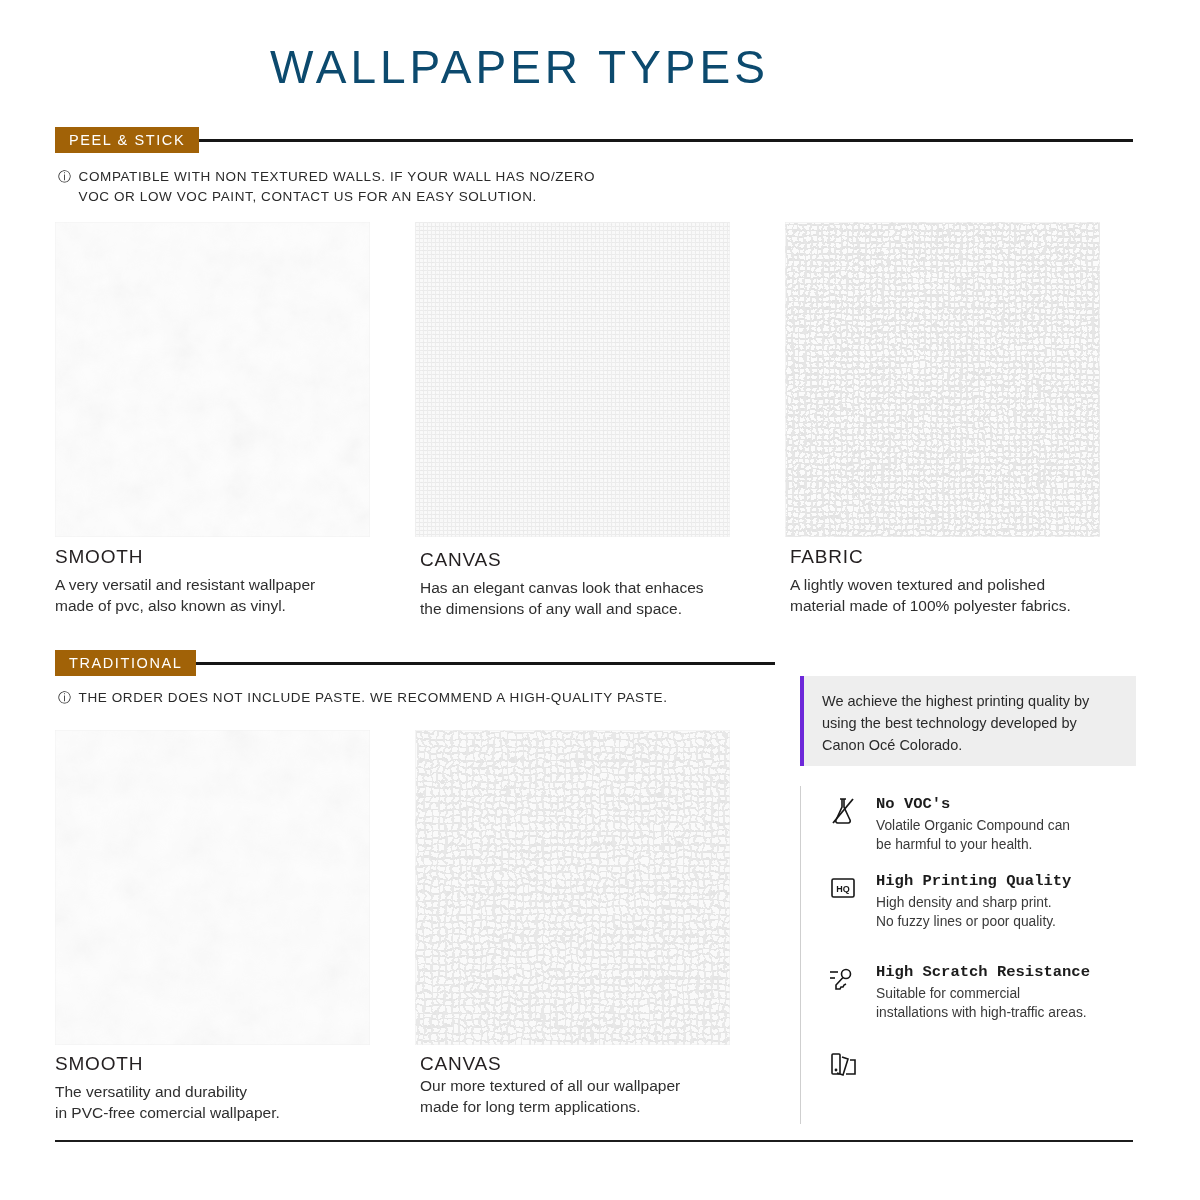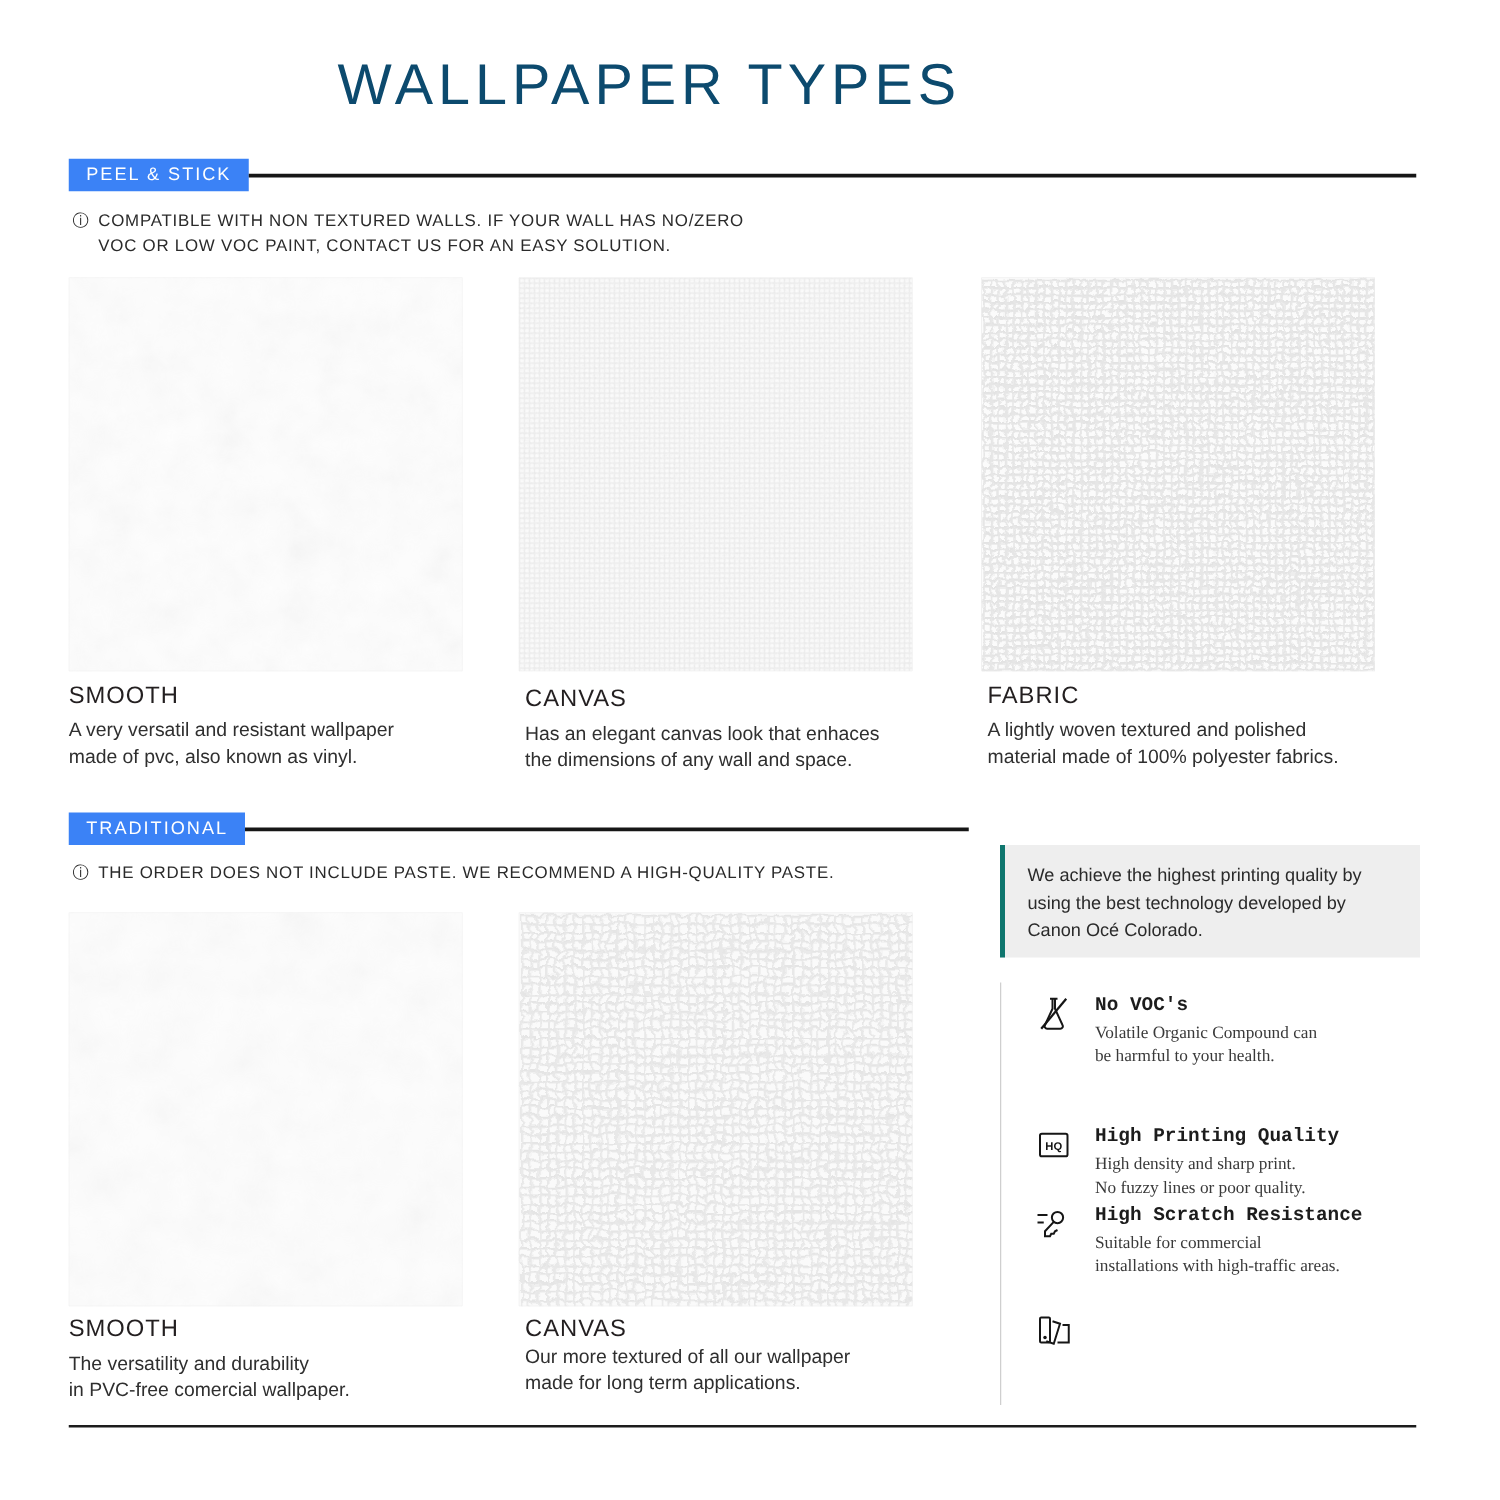--- a/index.html
+++ b/index.html
@@ -34,21 +34,21 @@
 
   
   .section-head {
     position: absolute;
     left: 55px;
     height: 26px;
     display: flex;
     align-items: stretch;
   }
   .section-tag {
-    background: #3b82f6;
+    background: #a16207;
     color: #ffffff;
     font-size: 14.5px;
     letter-spacing: 1.6px;
     padding: 0 14px;
     display: flex;
     align-items: center;
     white-space: nowrap;
   }
   .section-rule {
     align-self: center;
@@ -95,21 +95,21 @@
   }
 
   
   .quote {
     position: absolute;
     left: 800px;
     top: 676px;
     width: 336px;
     height: 90px;
     background: #eeeeee;
-    border-left: 4px solid #0f766e;
+    border-left: 4px solid #6d28d9;
     box-sizing: border-box;
     padding: 14px 16px 0 18px;
   }
   .quote p {
     margin: 0;
     font-size: 14.5px;
     line-height: 22px;
     color: #2a2a2a;
   }
   .vrule {
@@ -142,21 +142,20 @@
     font-weight: 700;
     color: #1c1c1c;
     font-family: Liberation Mono, monospace;
   }
   .feature .f-txt p {
     margin: 0;
     font-size: 13.8px;
     line-height: 19px;
     color: #3a3a3a;
     white-space: pre-line;
-    font-family: Liberation Serif, serif;
   }
 
   
   .bottom-rule {
     position: absolute;
     left: 55px;
     top: 1140px;
     width: 1078px;
     height: 2px;
     background: #1c1c1c;
@@ -317,21 +316,21 @@
         <line x1="6" y1="28" x2="26" y2="4" stroke-width="1.8"></line>
       </svg>
     </div>
     <div class="f-txt">
       <h4>No VOC's</h4>
       <p>Volatile Organic Compound can
 be harmful to your health.</p>
     </div>
   </div>
 
-  <div class="feature" style="top:900px;">
+  <div class="feature" style="top:872px;">
     <div class="f-ico">
       <svg width="32" height="32" viewBox="0 0 32 32" fill="none" stroke="#161616" stroke-width="1.6">
         <rect x="5" y="7" width="22" height="18" rx="1.5"></rect>
         <text x="16" y="20" font-family="Liberation Sans, sans-serif" font-size="9" font-weight="700" fill="#161616" stroke="none" text-anchor="middle">HQ</text>
       </svg>
     </div>
     <div class="f-txt">
       <h4>High Printing Quality</h4>
       <p>High density and sharp print.
 No fuzzy lines or poor quality.</p>

